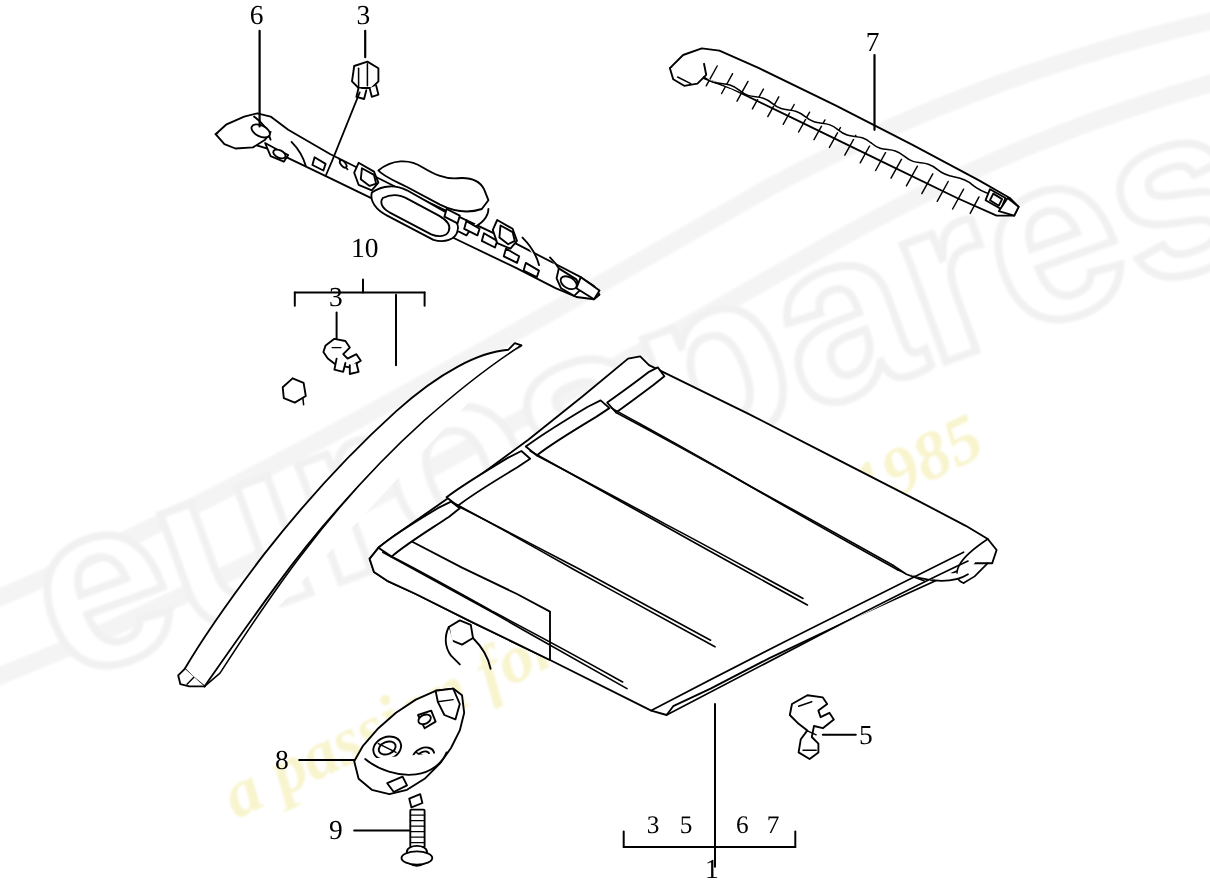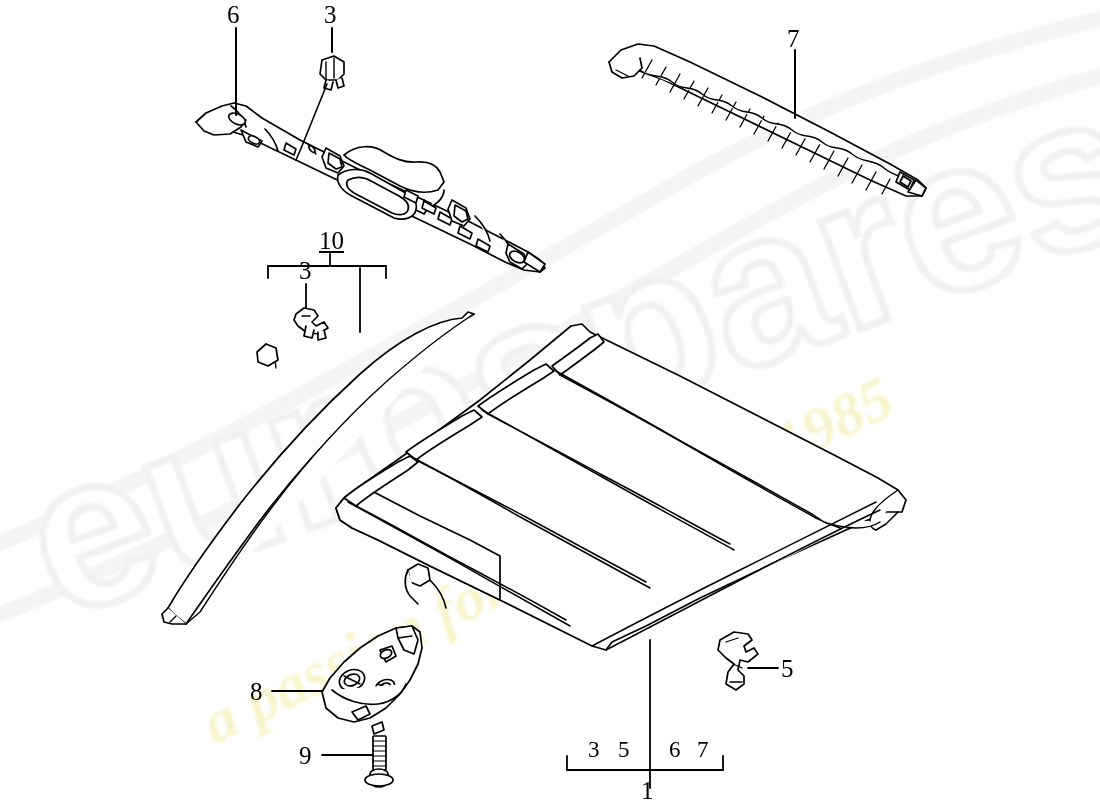--- a/index.html
+++ b/index.html
@@ -321,21 +321,21 @@
   </svg>
 
   <div class="layer" id="labels">
 
     <div class="lbl n" style="left:227px;top:2px;">6</div>
 
     <div class="lbl n" style="left:324px;top:2px;">3</div>
 
     <div class="lbl n" style="left:787px;top:26px;">7</div>
 
-    <div class="lbl n" style="left:319px;top:228px;text-decoration:underline;">10</div>
+    <div class="lbl n" style="left:319px;top:214px;">10</div>
 
     <div class="lbl n" style="left:299px;top:258px;">3</div>
 
     <div class="lbl n" style="left:250px;top:679px;">8</div>
 
     <div class="lbl n" style="left:299px;top:743px;">9</div>
 
     <div class="lbl n" style="left:781px;top:656px;">5</div>
 
     <div class="lbl n-sm" style="left:588px;top:738px;">3</div>

